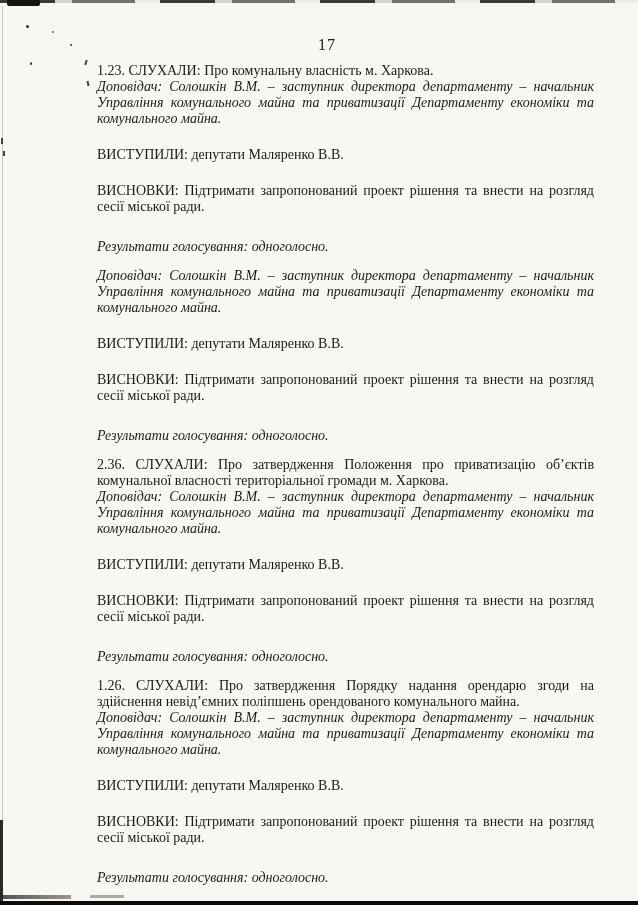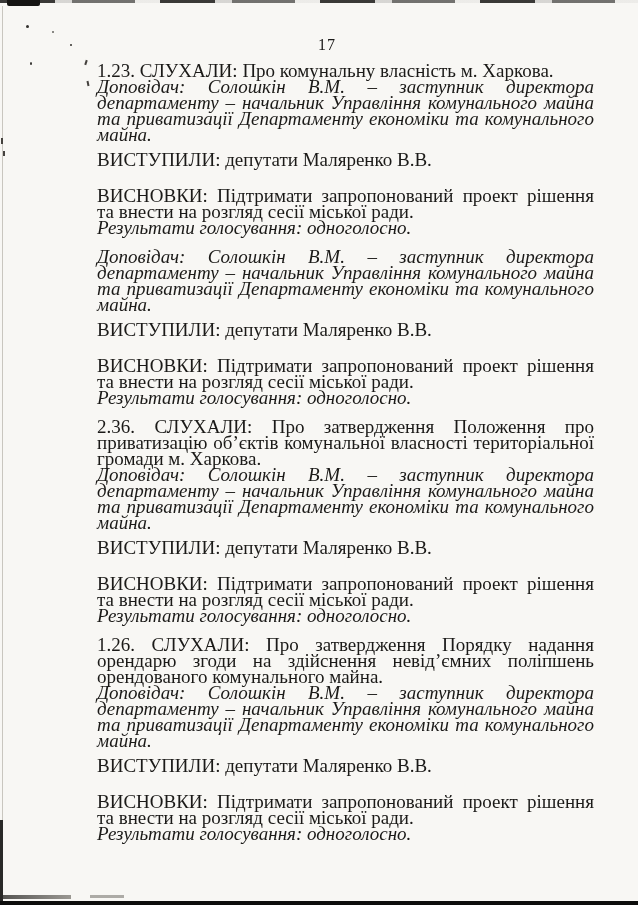--- a/index.html
+++ b/index.html
@@ -60,29 +60,29 @@
   .tick.t3 { left: 1px;  top: 138px; width: 2px; height: 6px; }
   .tick.t4 { left: 3px;  top: 151px; width: 2px; height: 5px; }
 
   
   .page-number {
     position: absolute; top: 36px; left: 8px; width: 100%;
     text-align: center; font-size: 16px; letter-spacing: 1px;
   }
   .content {
     position: absolute; top: 63px; left: 97px; width: 497px;
-    font-size: 19px; line-height: 16px;
+    font-size: 14px; line-height: 16px;
   }
   .section { margin-top: 13px; }
   .section:first-child { margin-top: 0; }
   p.heading   { text-align: justify; }
   p.reporter  { text-align: justify; font-style: italic; }
-  p.speakers  { margin-top: 9px; }
+  p.speakers  { margin-top: 20px; }
   p.conclusions { margin-top: 20px; text-align: justify; }
-  p.results   { margin-top: 0; font-style: italic; }
+  p.results   { margin-top: 24px; font-style: italic; }
 </style>
 </head>
 <body>
 
 <div class="scan-page">
 
   <div class="edge-top"></div>
   <div class="edge-top-blob"></div>
   <div class="edge-left"></div>
   <div class="edge-left-dark"></div>

